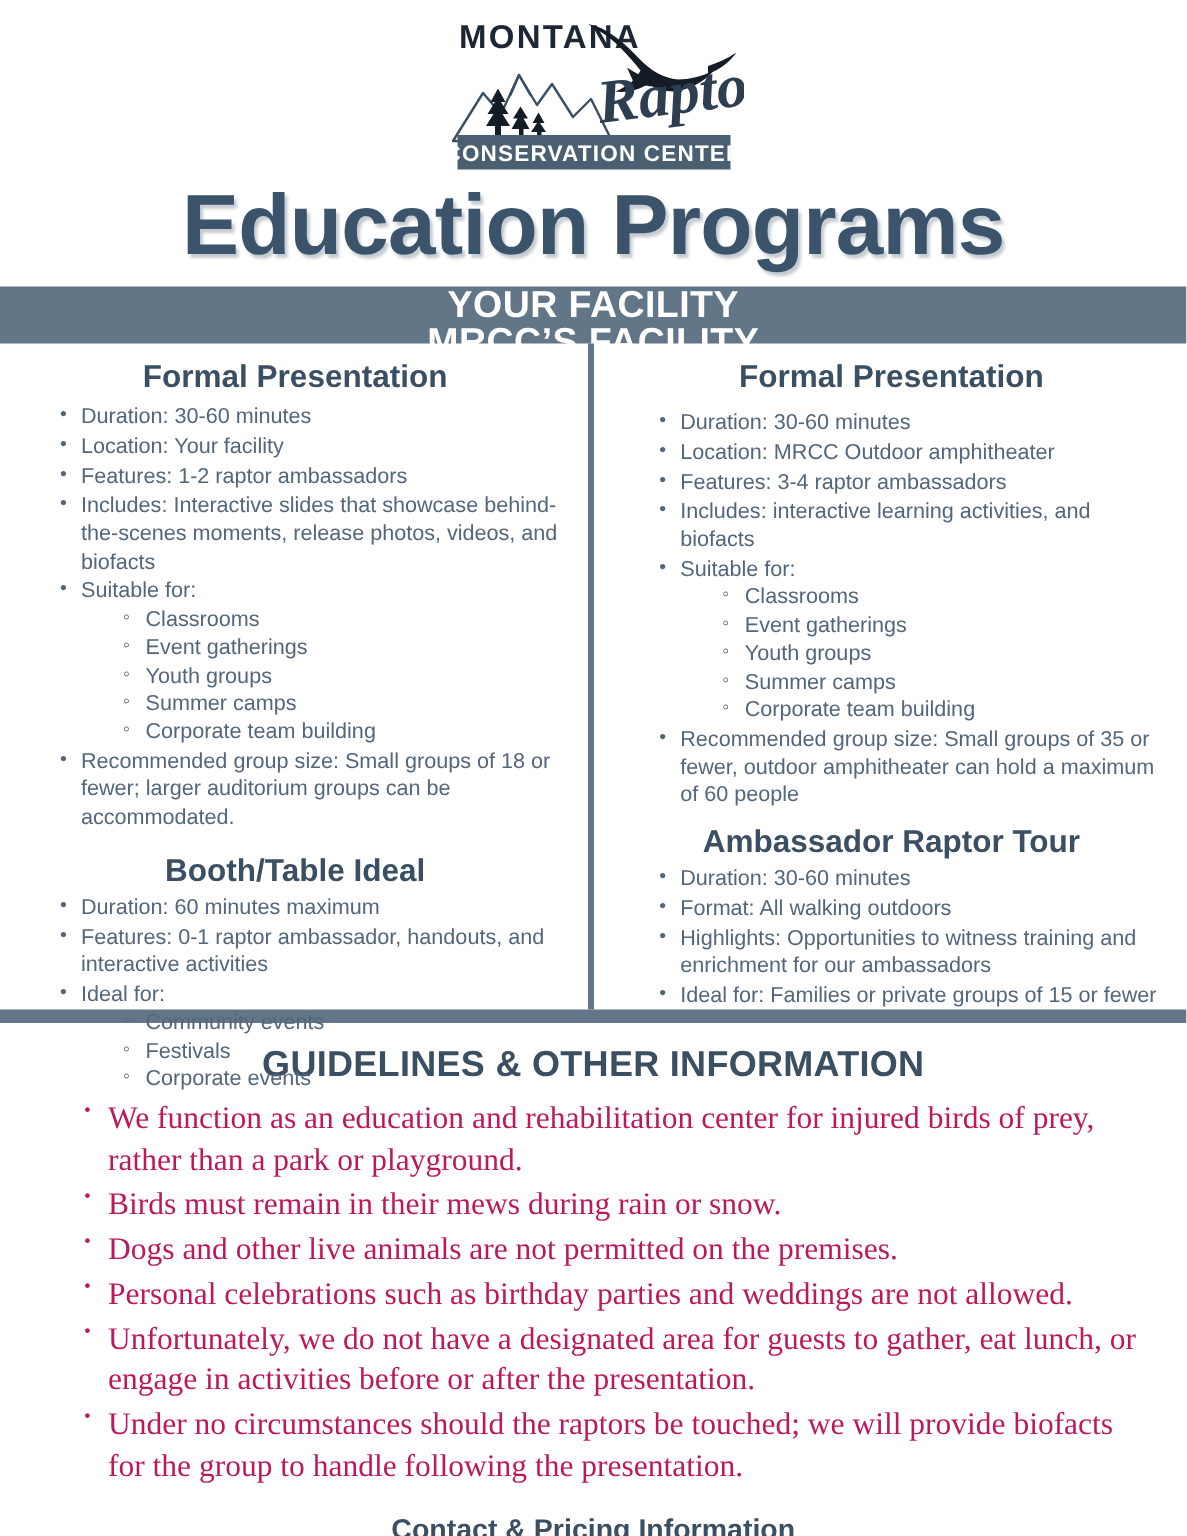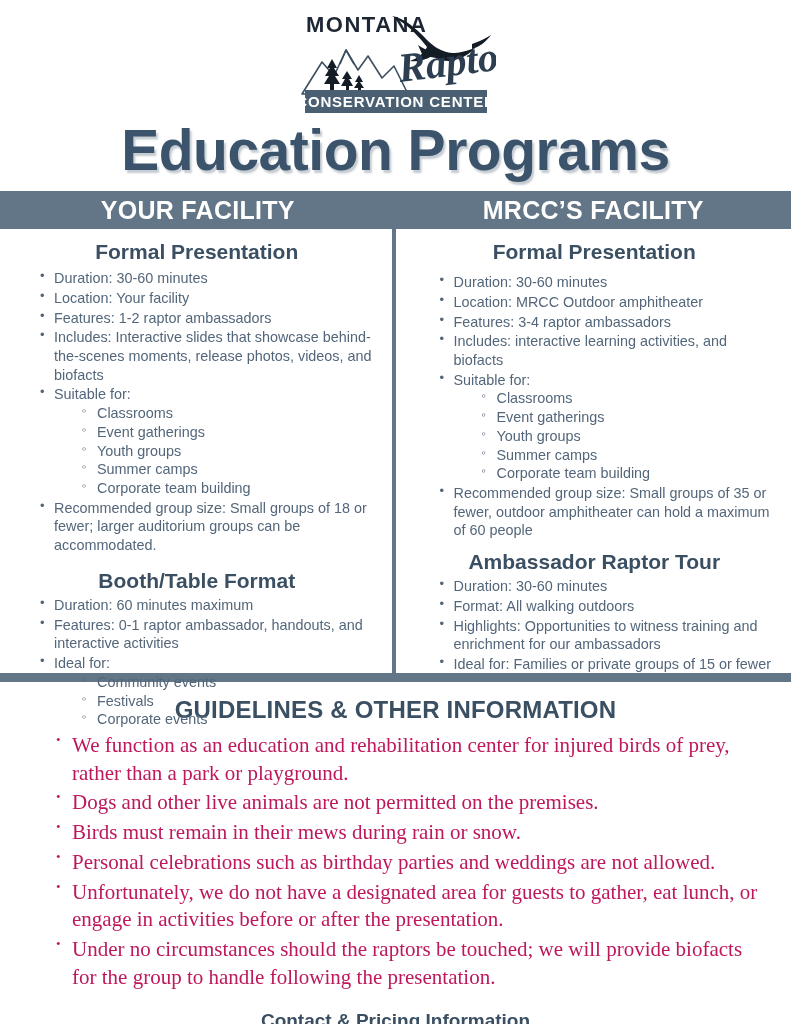--- a/index.html
+++ b/index.html
@@ -41,20 +41,21 @@
     padding: 4px 0 12px 0;
     text-shadow: 2px 3px 2px rgba(150,160,172,0.55);
   }
 
   
   .facility-band {
     background: #637687;
     height: 38px;
     display: flex;
     align-items: center;
+    flex-direction: column;
   }
   .facility-band .cell {
     flex: 0 0 50%;
     text-align: center;
     color: #ffffff;
     font-size: 25px;
     font-weight: bold;
     letter-spacing: 0.3px;
     line-height: 1;
   }
@@ -241,21 +242,21 @@
           <li><span>Classrooms</span></li>
           <li><span>Event gatherings</span></li>
           <li><span>Youth groups</span></li>
           <li><span>Summer camps</span></li>
           <li><span>Corporate team building</span></li>
         </ul>
       </li>
       <li><span>Recommended group size: Small groups of 18 or fewer; larger auditorium groups can be accommodated.</span></li>
     </ul>
 
-    <div class="sec-head second">Booth/Table Format</div>
+    <div class="sec-head second">Booth/Table Ideal</div>
     <ul class="lvl1">
       <li><span>Duration: 60 minutes maximum</span></li>
       <li><span>Features: 0-1 raptor ambassador, handouts, and interactive activities</span></li>
       <li>
         <span>Ideal for:</span>
         <ul class="lvl2">
           <li><span>Community events</span></li>
           <li><span>Festivals</span></li>
           <li><span>Corporate events</span></li>
         </ul>
@@ -290,22 +291,22 @@
       <li><span>Highlights: Opportunities to witness training and enrichment for our ambassadors</span></li>
       <li><span>Ideal for: Families or private groups of 15 or fewer</span></li>
     </ul>
   </div>
 </div>
 
 <div class="guidelines">
   <h2>GUIDELINES &amp; OTHER INFORMATION</h2>
   <ul>
     <li><span>We function as an education and rehabilitation center for injured birds of prey, rather than a park or playground.</span></li>
+    <li><span>Birds must remain in their mews during rain or snow.</span></li>
     <li><span>Dogs and other live animals are not permitted on the premises.</span></li>
-    <li><span>Birds must remain in their mews during rain or snow.</span></li>
     <li><span>Personal celebrations such as birthday parties and weddings are not allowed.</span></li>
     <li><span>Unfortunately, we do not have a designated area for guests to gather, eat lunch, or engage in activities before or after the presentation.</span></li>
     <li><span>Under no circumstances should the raptors be touched; we will provide biofacts for the group to handle following the presentation.</span></li>
   </ul>
 
   <div class="contact">
     <div class="c-title">Contact &amp; Pricing Information</div>
     <div class="c-line">258-585-1211 - education@montanaraptor.org</div>
     <div class="c-line">PO Box 7318 - Bozeman, MT 59772</div>
     <div class="c-line">www.montanaraptor.org</div>

